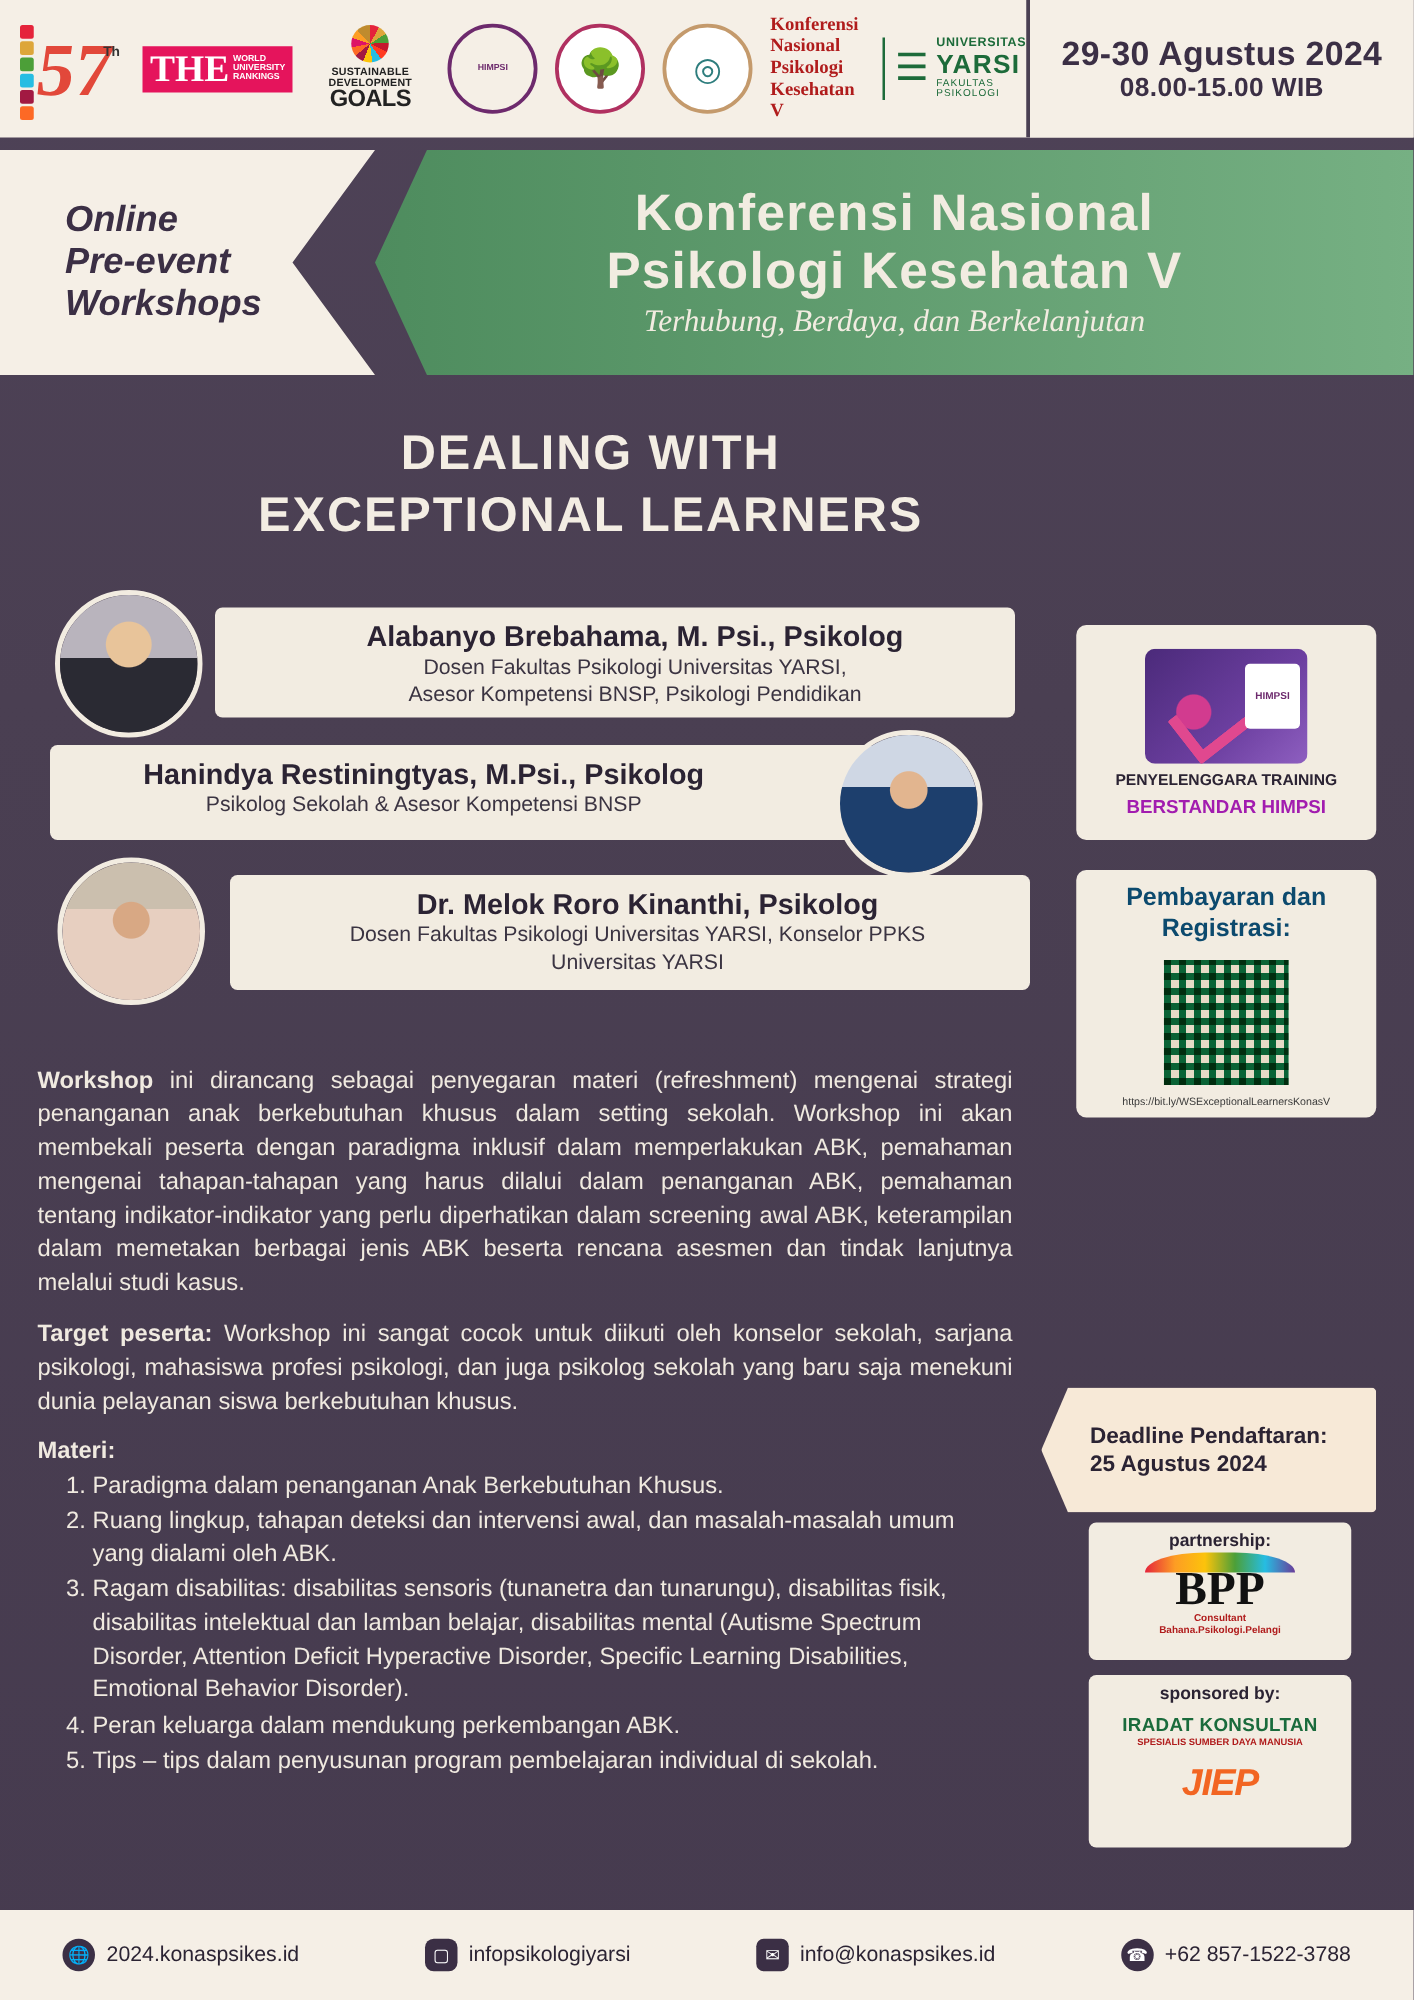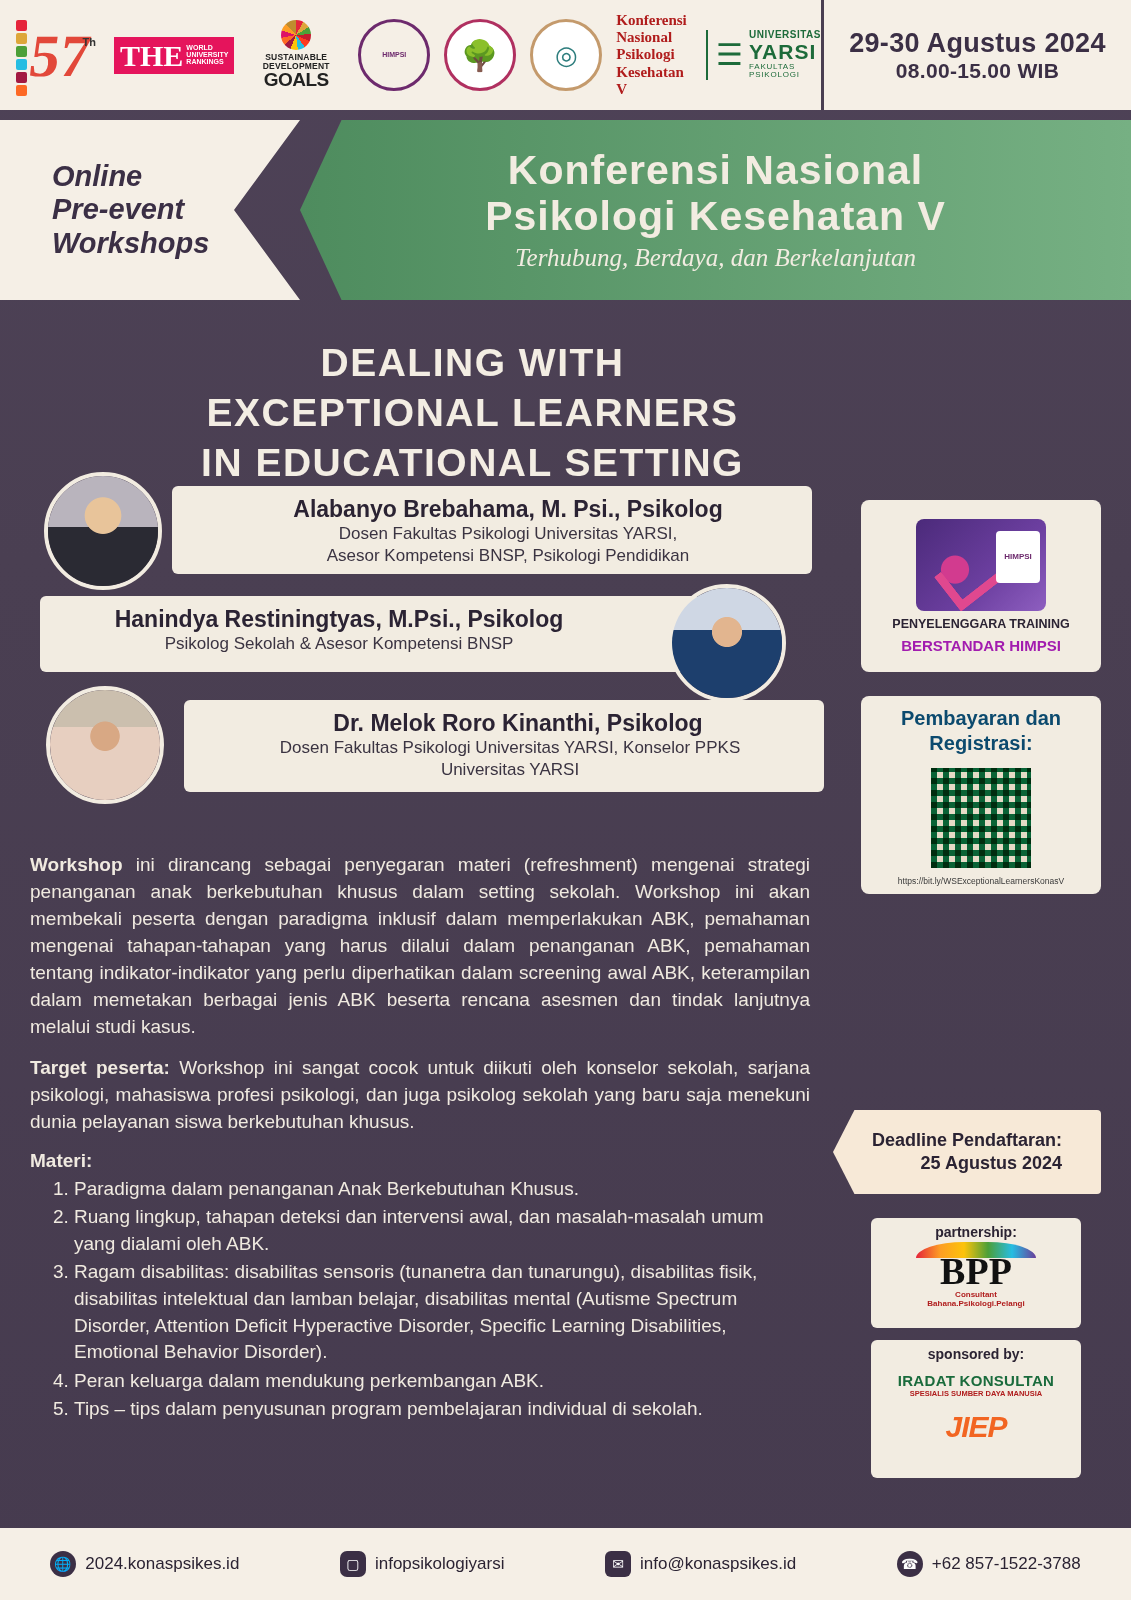--- a/index.html
+++ b/index.html
@@ -201,24 +201,24 @@
 
   .biaya {
     position: absolute; top: 908px; right: 30px; width: 240px; height: 162px;
     background: #2f6b45; border-radius: 8px; color: #f2ece1; text-align:center; padding-top: 10px;
   }
   .biaya .h { font-size: 23px; font-weight: bold; }
   .biaya .coin { font-size: 26px; margin: 2px 0 6px; }
   .biaya .ln { font-size: 17px; text-align: left; padding-left: 20px; line-height: 1.5; }
 
   .deadline {
-    position: absolute; top: 1110px; right: 30px; width: 268px; height: 84px;
+    position: absolute; top: 1110px; right: 30px; width: 268px; height: 100px;
     background: #f7e9d7; border-radius: 4px;
     clip-path: polygon(8% 0, 100% 0, 100% 100%, 8% 100%, 0 50%);
-    display:flex; align-items:center; justify-content:center; text-align:right;
+    display:flex; align-items:center; justify-content:center; text-align:left;
   }
   .deadline .t { font-size: 18px; font-weight: bold; color: #2b2333; line-height:1.3; }
 
   .partner {
     position: absolute; top: 1218px; right: 50px; width: 210px; height: 110px;
     background: #f2ece1; border-radius: 6px; text-align:center; padding-top: 6px;
   }
   .partner .h { font-size: 14px; font-weight: bold; color: #2b2333; }
   .bpp { font-family:"Liberation Serif",serif; font-size: 38px; font-weight:bold; color:#111; line-height:1;}
   .bpp-sub { font-size: 8px; color:#b01c1c; font-weight:bold;}
@@ -345,21 +345,20 @@
         <span>Konferensi Nasional</span><br>
         <span>Psikologi Kesehatan V</span>
       </h1>
       <div class="sub">Terhubung, Berdaya, dan Berkelanjutan</div>
     </div>
   </div>
 
   <div class="maintitle">
     <div>DEALING WITH</div>
     <div>EXCEPTIONAL LEARNERS</div>
-    <div>IN EDUCATIONAL SETTING</div>
   </div>
 
   <div class="speakers">
 
     <div class="sp-row r1">
       <div class="photo">
           <div class="face m1"></div>
         </div>
       <div class="bar">
         <div class="nm">Alabanyo Brebahama, M. Psi., Psikolog</div>

